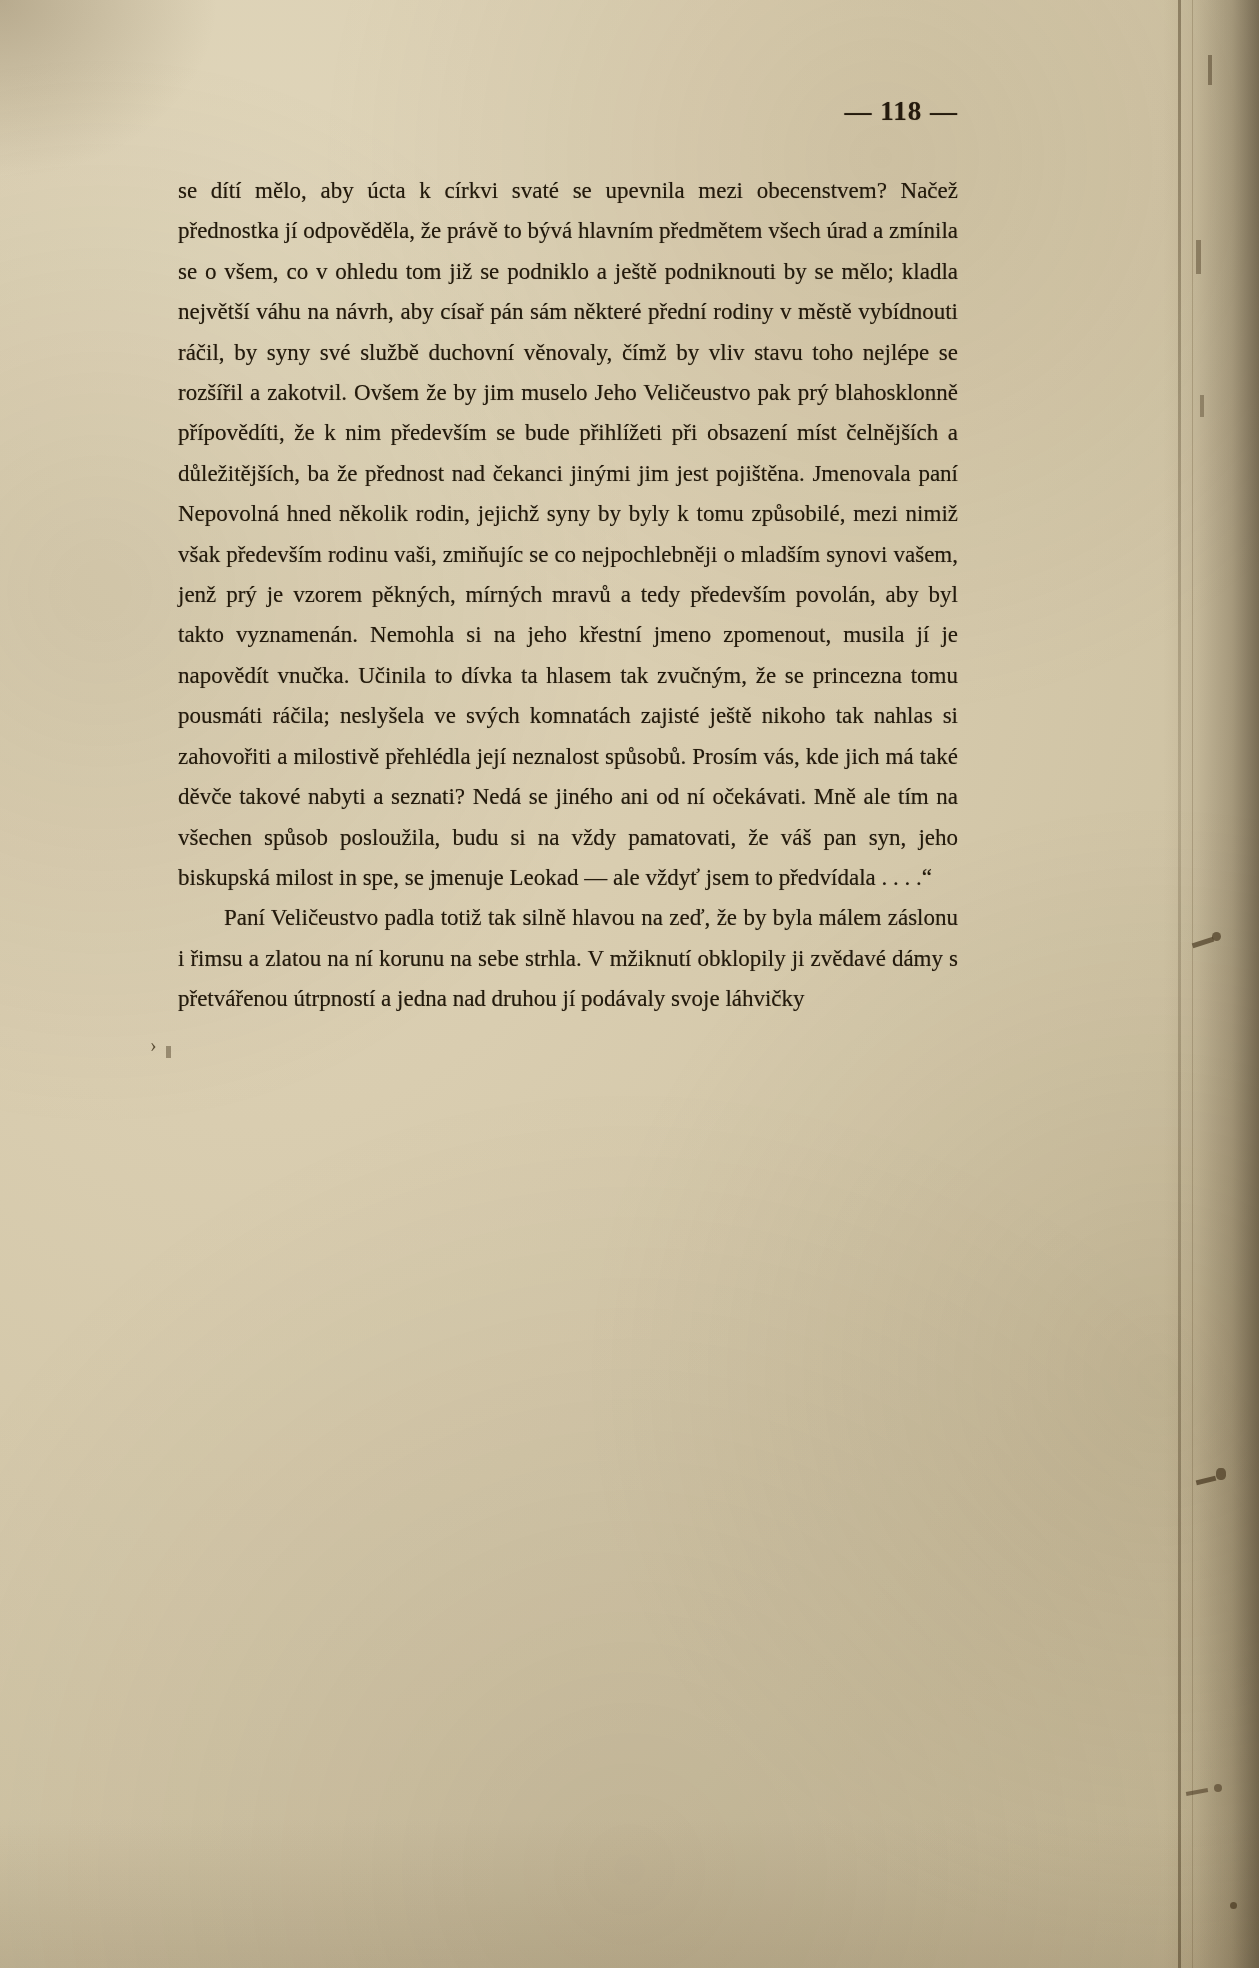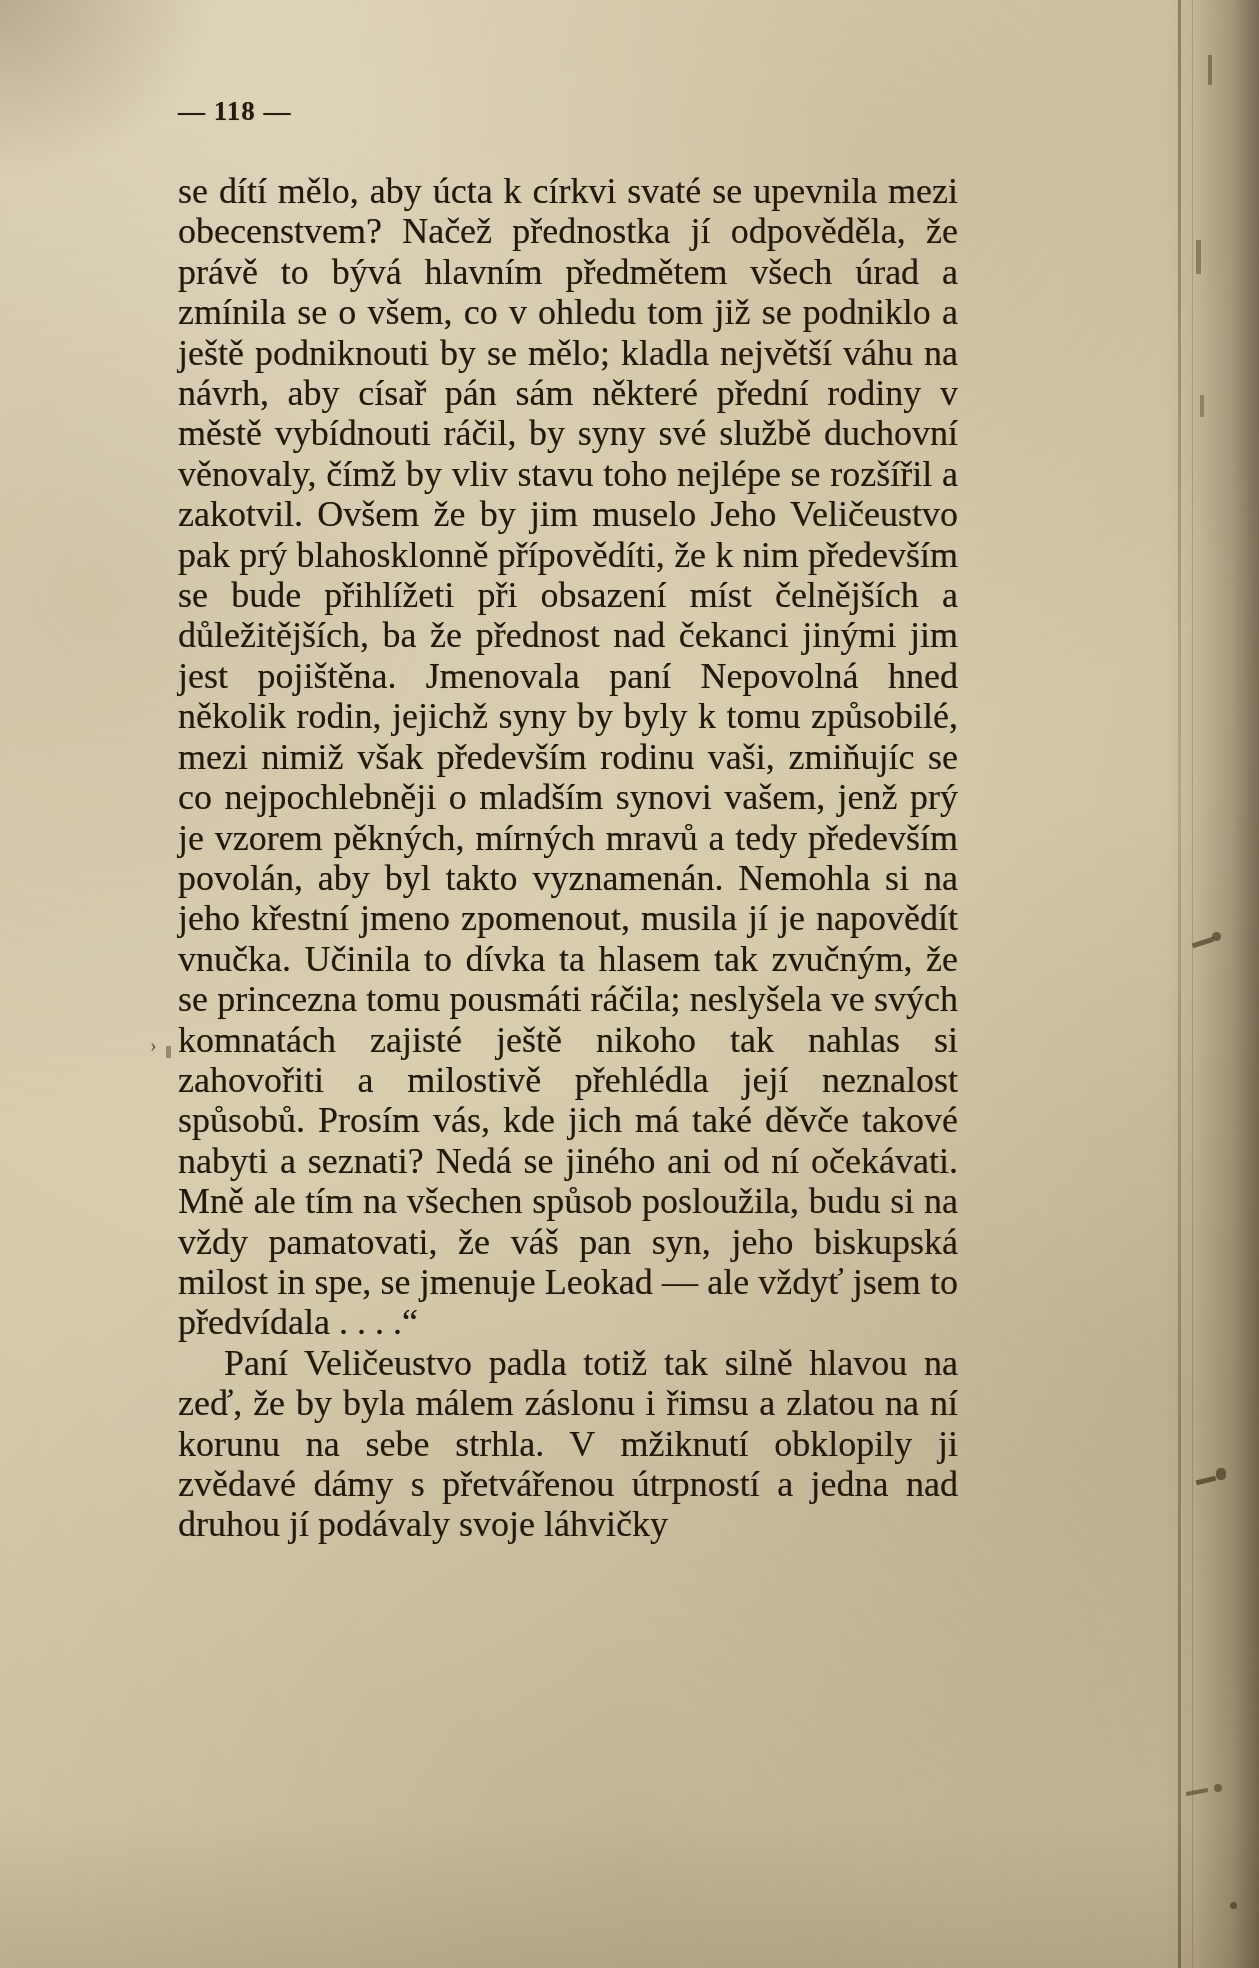--- a/index.html
+++ b/index.html
@@ -95,31 +95,31 @@
 
   
   .content {
     position: absolute;
     left: 178px;
     top: 96px;
     width: 780px;
   }
 
   .folio {
-    text-align: left;
+    text-align: right;
     font-size: 27px;
     font-weight: 700;
     letter-spacing: 1px;
     color: #241a0d;
     margin: 0 0 44px 0;
     text-shadow: 0 0 1px rgba(40,28,12,0.45);
   }
 
   .body-text {
-    font-size: 36px;
+    font-size: 23px;
     line-height: 40.4px;
     color: #231a0c;
     text-align: justify;
     text-shadow: 0 0 0.7px rgba(35,26,12,0.5);
     -webkit-font-smoothing: none;
   }
 
   .body-text p {
     margin: 0;
   }

